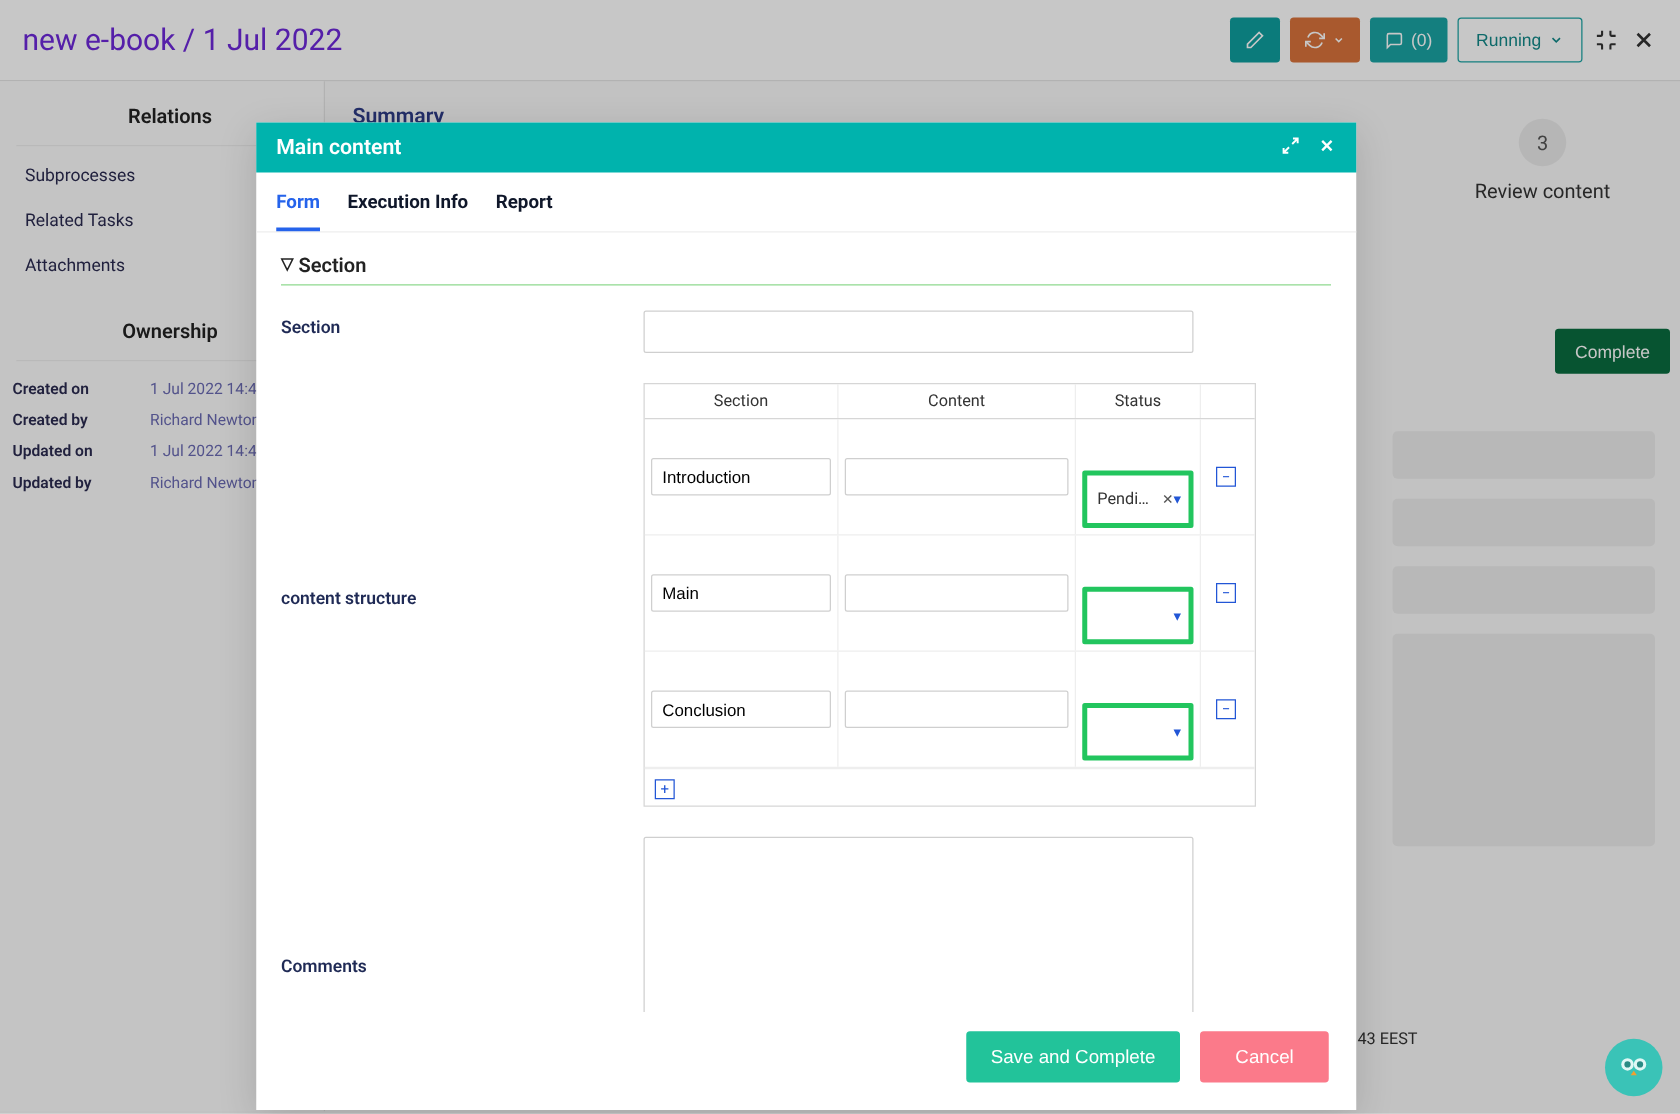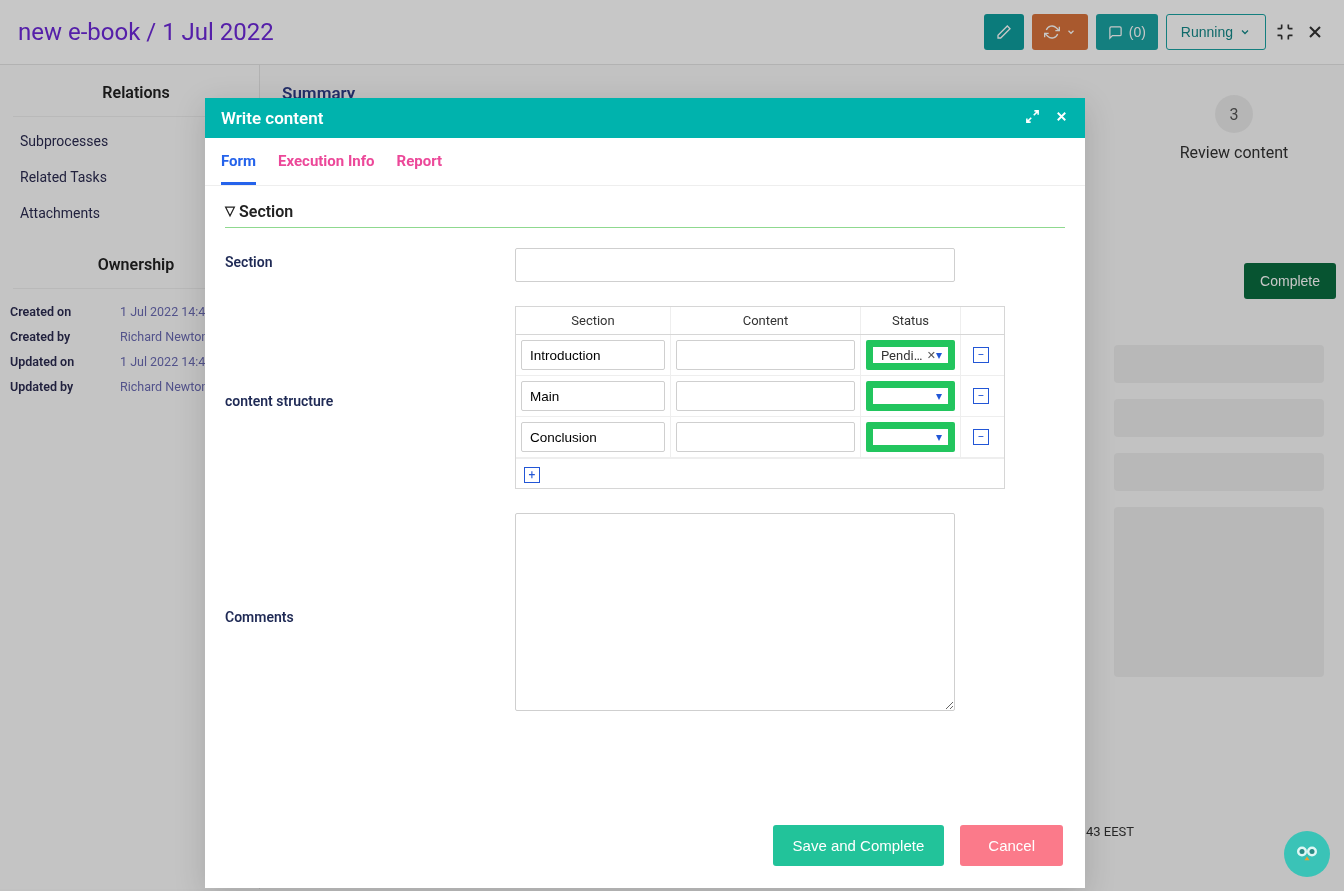--- a/index.html
+++ b/index.html
@@ -205,21 +205,21 @@
   .modal-tabs {
     display: flex;
     gap: 22px;
     padding: 14px 16px 0;
     border-bottom: 1px solid #eee;
     font-weight: bold;
   }
   .modal-tab {
     padding-bottom: 12px;
     font-size: 15px;
-    color: #ec4899;
+    color: #0f172a;
     cursor: pointer;
   }
   .modal-tab.active {
     color: #2563eb;
     border-bottom: 3px solid #2563eb;
   }
   .modal-body {
     padding: 16px 20px 10px;
     flex: 1;
     overflow: auto;
@@ -302,30 +302,31 @@
   .cs-cell input[type="text"] {
     width: 100%;
     height: 30px;
     border: 1px solid #cfcfcf;
     border-radius: 2px;
     padding: 3px 8px;
     font-size: 13.5px;
   }
   .cs-select {
     width: 100%;
-    height: 30px;
-    border: 7px solid #22c55e;
+    height: 46px;
+    border: 4px solid #22c55e;
     border-radius: 2px;
     padding: 3px 6px 3px 8px;
     font-size: 13px;
     display: flex;
     align-items: center;
     justify-content: space-between;
     color: #333;
     background: #fff;
+    margin-top: 36px;
   }
   .cs-select .chev { color: #2256d6; font-size: 12px; }
   .cs-select .clr { color: #555; font-size: 11px; margin-left: 4px; }
   .cs-select .val {
     flex: 1; overflow: hidden; text-overflow: ellipsis; white-space: nowrap;
   }
   .row-del {
     width: 16px; height: 16px;
     border: 1px solid #2256d6;
     color: #2256d6;
@@ -460,21 +461,21 @@
       </div>
       <div class="bg-time">43 EEST</div>
     </div>
   </div>
 </div>
 
 <div class="dim"></div>
 
 <div class="modal">
   <div class="modal-header">
-    <span>Write content</span>
+    <span>Main content</span>
     <div class="icons">
       <span>
         <svg width="15" height="15" viewBox="0 0 24 24" fill="none" stroke="#fff" stroke-width="2.5">
             <path d="M15 3h6v6M9 21H3v-6M21 3l-7 7M3 21l7-7"></path>
           </svg>
       </span>
       <span>
         <svg width="15" height="15" viewBox="0 0 24 24" fill="none" stroke="#fff" stroke-width="3">
             <path d="M18 6L6 18M6 6l12 12"></path>
           </svg>

